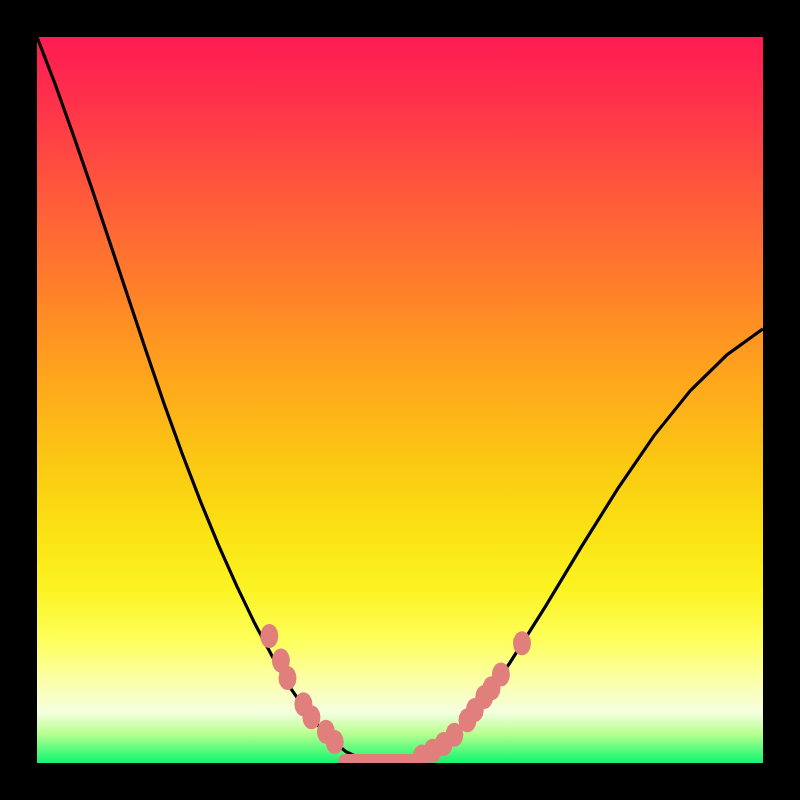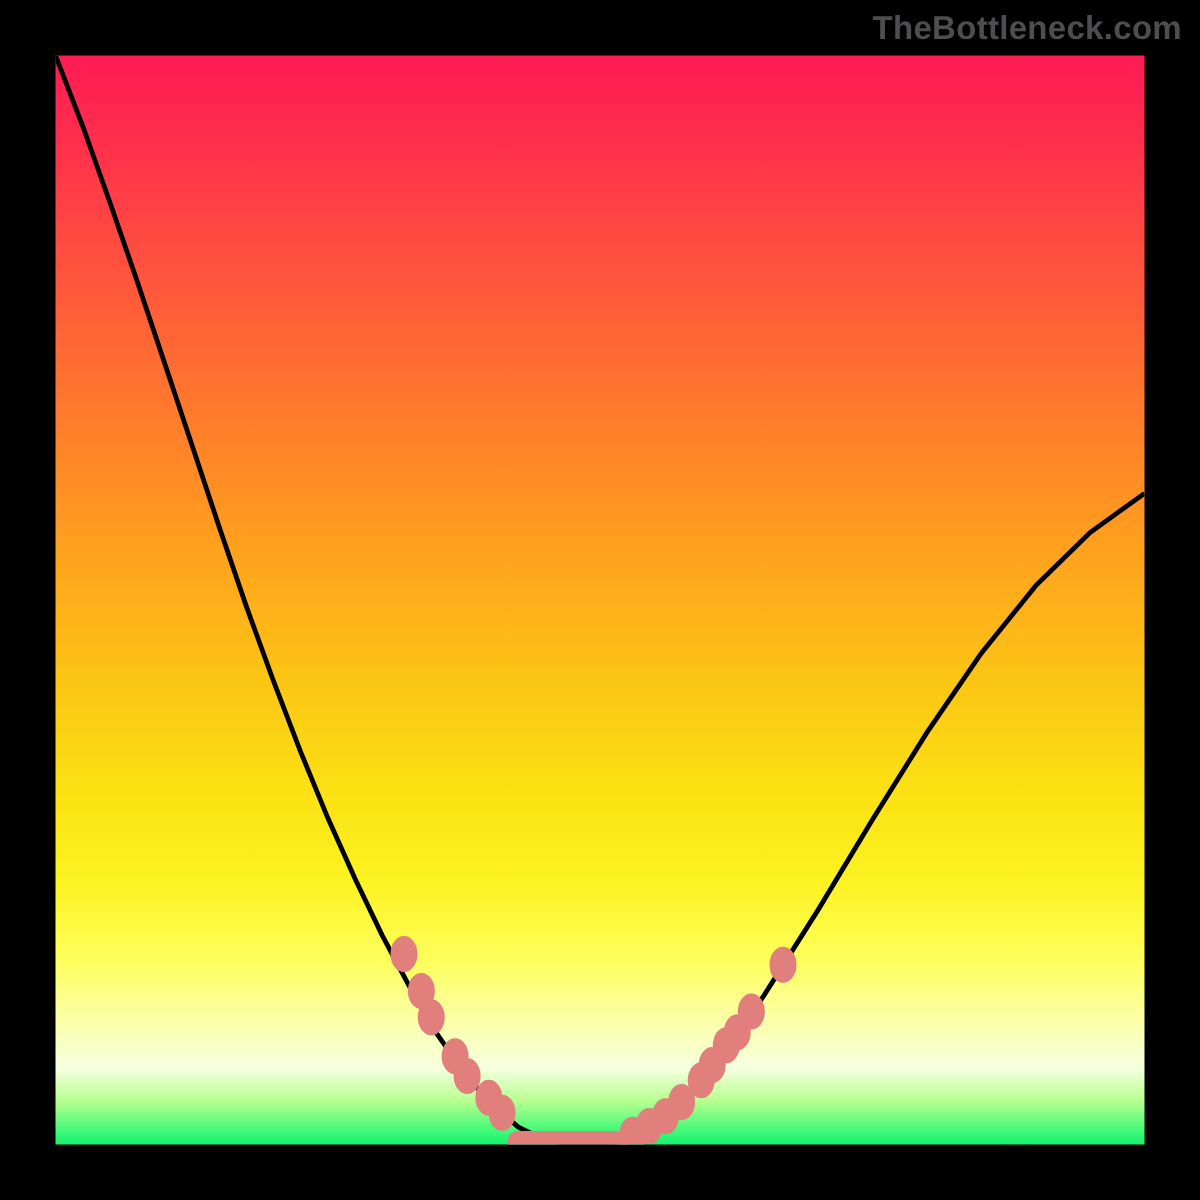--- a/index.html
+++ b/index.html
@@ -83,14 +83,13 @@
         <ellipse cx="447.2" cy="659.9" rx="9" ry="12" fill="#e07f7c"></ellipse>
         <ellipse cx="454.5" cy="651.2" rx="9" ry="12" fill="#e07f7c"></ellipse>
         <ellipse cx="463.9" cy="637.4" rx="9" ry="12" fill="#e07f7c"></ellipse>
         <ellipse cx="485.0" cy="606.2" rx="9" ry="12" fill="#e07f7c"></ellipse>
       </g>
     <g id="bottom-band-group">
         <rect x="301.3" y="717.0" width="79.9" height="14" rx="7" fill="#e07f7c"></rect>
       </g>
   </svg>
 
-  <div class="watermark">TheBottleneck.com</div>
 </div>
 
 </body></html>

